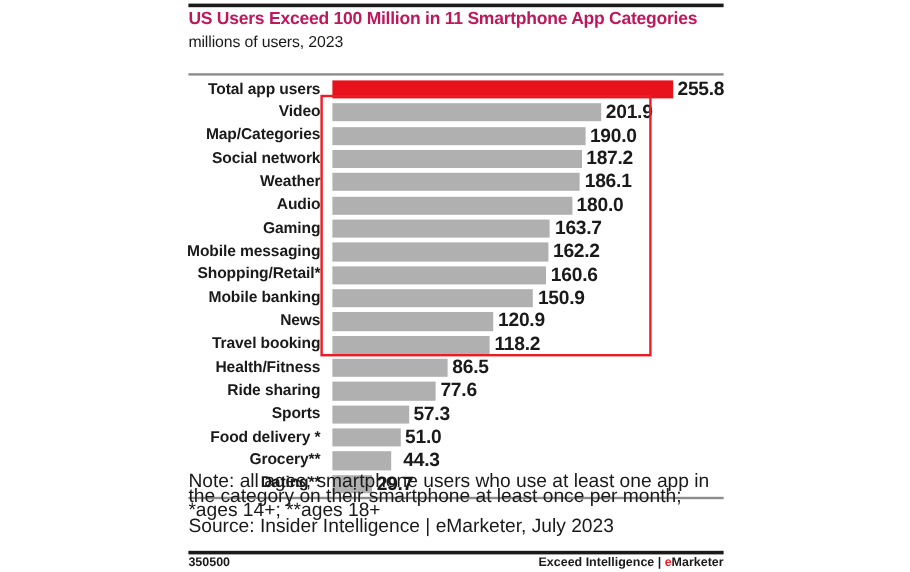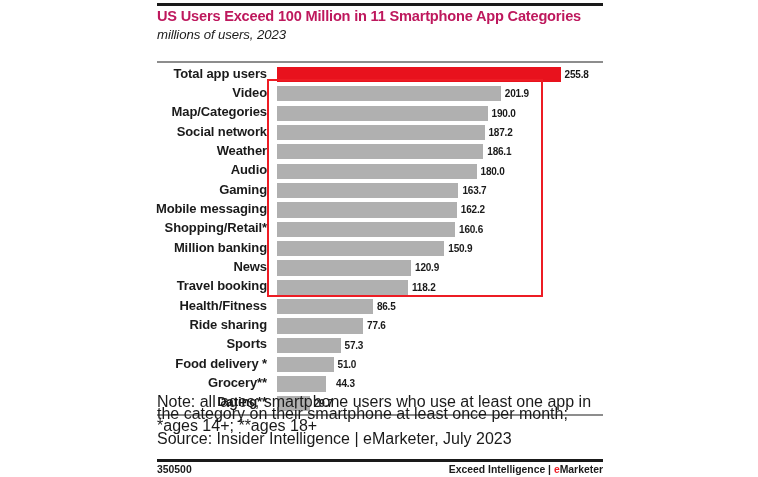--- a/index.html
+++ b/index.html
@@ -41,21 +41,20 @@
   #chart-title {
     font-size: 14.6px;
     font-weight: bold;
     color: #be185d;
     line-height: 1.16;
     letter-spacing: -0.2px;
     margin: 0;
   }
   #chart-subtitle {
     font-size: 13.2px;
-    font-style: italic;
     font-weight: normal;
     color: #1a1a1a;
     margin: 2px 0 0 0;
     letter-spacing: -0.1px;
   }
 
   .rule-sub {
     position: absolute;
     left: 0;
     top: 61px;
@@ -104,21 +103,21 @@
     top: 0;
     height: 15.2px;
     background: #b0b0b0;
   }
   .row.total .bar {
     background: #E8121D;
   }
   .bar-value {
     position: absolute;
     top: 0;
-    font-size: 10px;
+    font-size: 16px;
     font-weight: bold;
     color: #1a1a1a;
     line-height: 15.2px;
     white-space: nowrap;
     padding-left: 4px;
     letter-spacing: -0.2px;
   }
 
   #highlight-box {
     position: absolute;
@@ -262,21 +261,21 @@
         </div>
       </div>
       <div class="row" style="top: 156.3px;">
         <div class="row-label">Shopping/Retail*</div>
         <div class="bar-track">
           <div class="bar" style="width: 178.025px; background: rgb(176, 176, 176);"></div>
           <div class="bar-value" style="left: 178.025px;">160.6</div>
         </div>
       </div>
       <div class="row" style="top: 175.65px;">
-        <div class="row-label">Million banking</div>
+        <div class="row-label">Mobile banking</div>
         <div class="bar-track">
           <div class="bar" style="width: 167.273px; background: rgb(176, 176, 176);"></div>
           <div class="bar-value" style="left: 167.273px;">150.9</div>
         </div>
       </div>
       <div class="row" style="top: 195px;">
         <div class="row-label">News</div>
         <div class="bar-track">
           <div class="bar" style="width: 134.018px; background: rgb(176, 176, 176);"></div>
           <div class="bar-value" style="left: 134.018px;">120.9</div>

